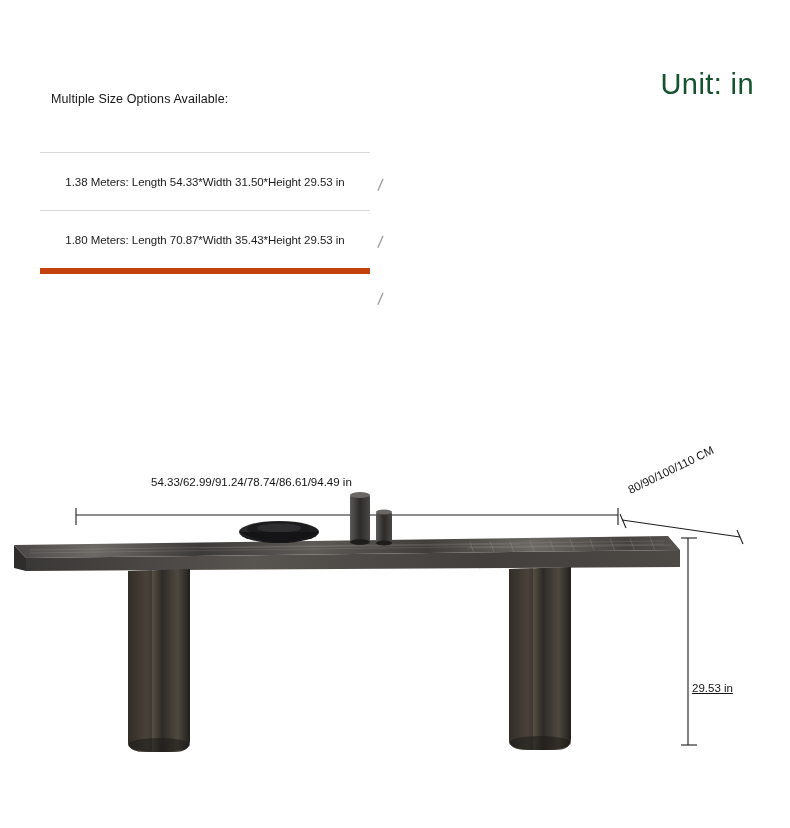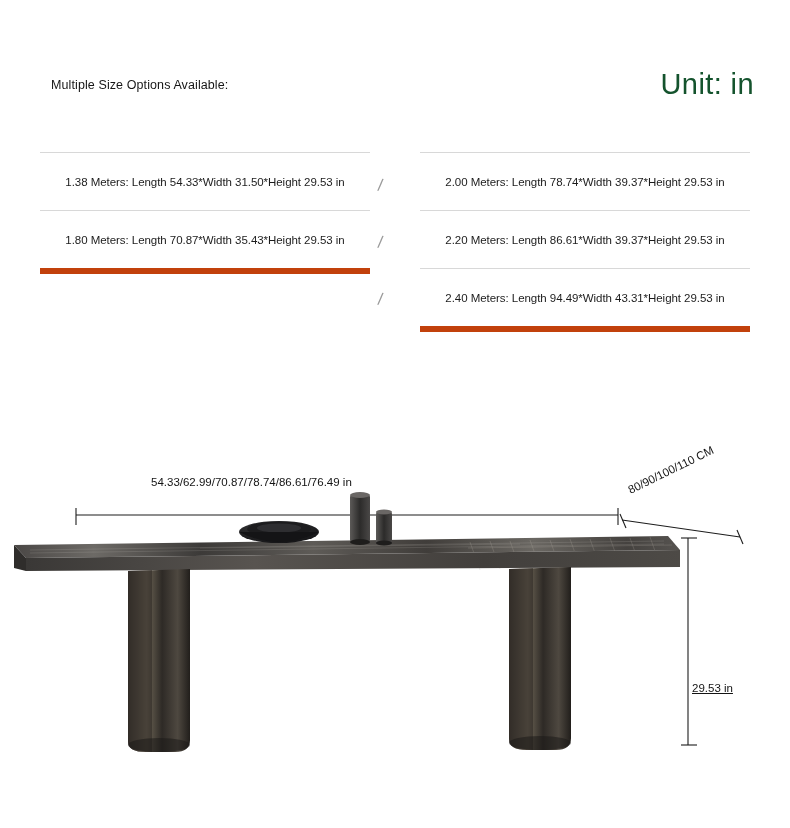--- a/index.html
+++ b/index.html
@@ -13,21 +13,21 @@
     position: relative;
     font-family: "Liberation Sans", sans-serif;
     color: #1a1a1a;
     overflow: hidden;
   }
 
   
   .header-label {
     position: absolute;
     left: 51px;
-    top: 78px;
+    top: 92px;
     font-size: 12.5px;
     color: #161616;
     letter-spacing: .1px;
     white-space: nowrap;
   }
   .unit-label {
     position: absolute;
     right: 36px;
     top: 68px;
     font-size: 29px;
@@ -122,31 +122,20 @@
 <div class="header-label">Multiple Size Options Available:</div>
 <div class="unit-label">Unit: in</div>
 
 <div class="size-table">
   <div class="size-col left">
     <div class="size-row">
       <span class="txt">1.38 Meters: Length 54.33*Width 31.50*Height 29.53 in</span>
     </div>
     <div class="size-row">
       <span class="txt">1.80 Meters: Length 70.87*Width 35.43*Height 29.53 in</span>
-    </div>
-  </div>
-  <div class="size-col right">
-    <div class="size-row">
-      <span class="txt">2.00 Meters: Length 78.74*Width 39.37*Height 29.53 in</span>
-    </div>
-    <div class="size-row">
-      <span class="txt">2.20 Meters: Length 86.61*Width 39.37*Height 29.53 in</span>
-    </div>
-    <div class="size-row">
-      <span class="txt">2.40 Meters: Length 94.49*Width 43.31*Height 29.53 in</span>
     </div>
   </div>
 </div>
 
 <div class="slash s1">/</div>
 <div class="slash s2">/</div>
 <div class="slash s3">/</div>
 
 <div class="drawing">
   <svg width="790" height="360" viewBox="0 0 790 360" xmlns="http://www.w3.org/2000/svg">
@@ -260,15 +249,15 @@
     </g>
 
     <g>
       <rect x="376" y="72" width="16" height="31" rx="2" fill="url(#vaseGrad)"></rect>
       <ellipse cx="384" cy="72" rx="8" ry="2.6" fill="#6a6765"></ellipse>
       <ellipse cx="384" cy="103" rx="8" ry="2.6" fill="#1e1d1c"></ellipse>
     </g>
   </svg>
 </div>
 
-<div class="dim-top">54.33/62.99/70.87/78.74/86.61/76.49 in</div>
+<div class="dim-top">54.33/62.99/91.24/78.74/86.61/94.49 in</div>
 <div class="dim-depth">80/90/100/110 CM</div>
 <div class="dim-height">29.53 in</div>
 
 </body></html>

